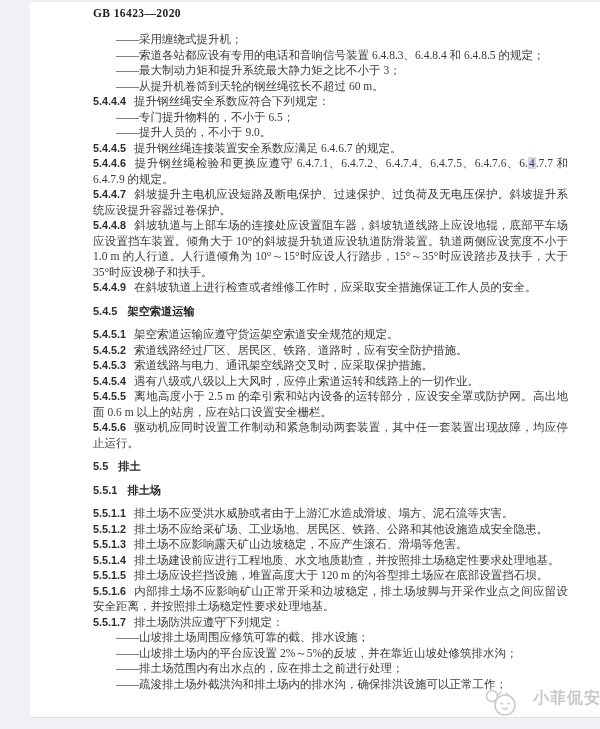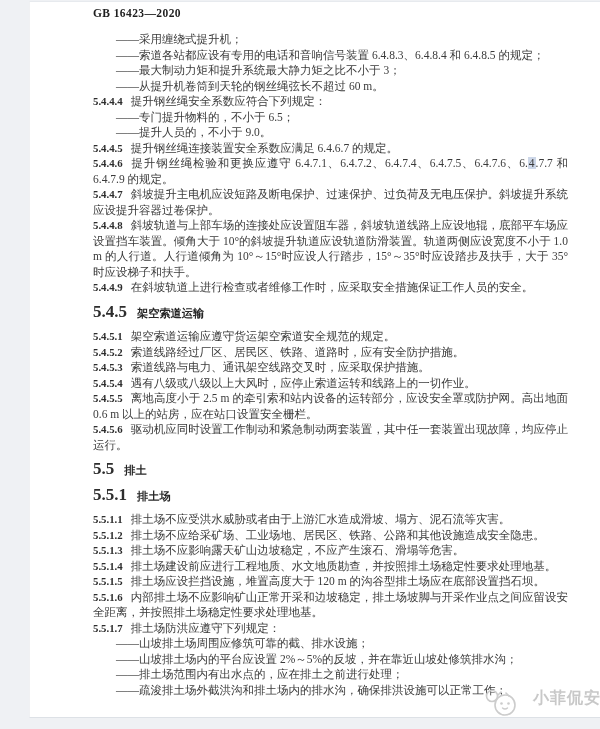--- a/index.html
+++ b/index.html
@@ -23,30 +23,30 @@
   }
   .doc-header{
     font-size:11.5px;font-weight:bold;color:#1f1f1f;
     letter-spacing:.4px;margin:0 0 13px 0;
   }
   .blk{
     font-size:11.5px;line-height:15.5px;margin:0;
     text-align:justify;text-justify:inter-ideograph;
   }
   .blk .num{
-    font-family:Liberation Serif, serif;
+    font-family:Liberation Sans, sans-serif;
     font-weight:bold;font-size:10.8px;color:#2d2d2d;margin-right:8px;
   }
   .dash{padding-left:23px;}
   .heading{
     margin:8px 0 8px 0;
     font-family:"Liberation Sans","DejaVu Sans",sans-serif;
     font-weight:bold;font-size:11.2px;color:#262626;
   }
-  .heading .num{margin-right:10px;font-size:17px;}
+  .heading .num{margin-right:10px;font-size:11px;}
   .hl{padding:0 1px;}
   .page-num{
     position:absolute;left:72px;top:730px;
     font-size:12px;color:#4c4c4c;letter-spacing:1px;
   }
   .watermark{
     position:absolute;left:453px;top:686px;
     display:flex;align-items:flex-start;gap:14px;
   }
   .wm-text{

